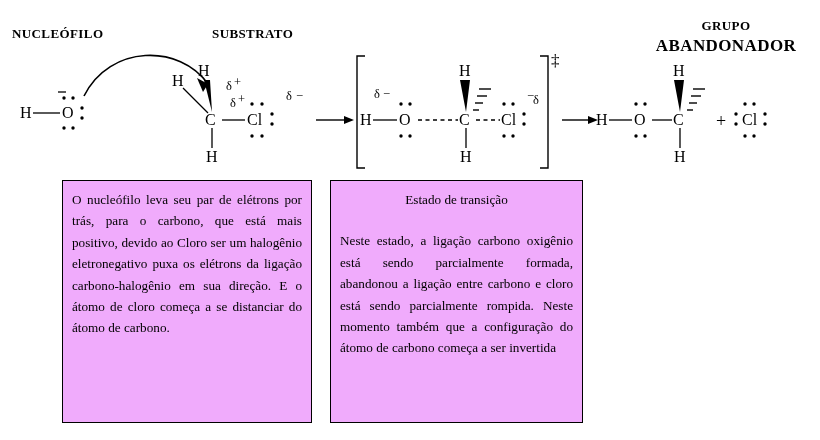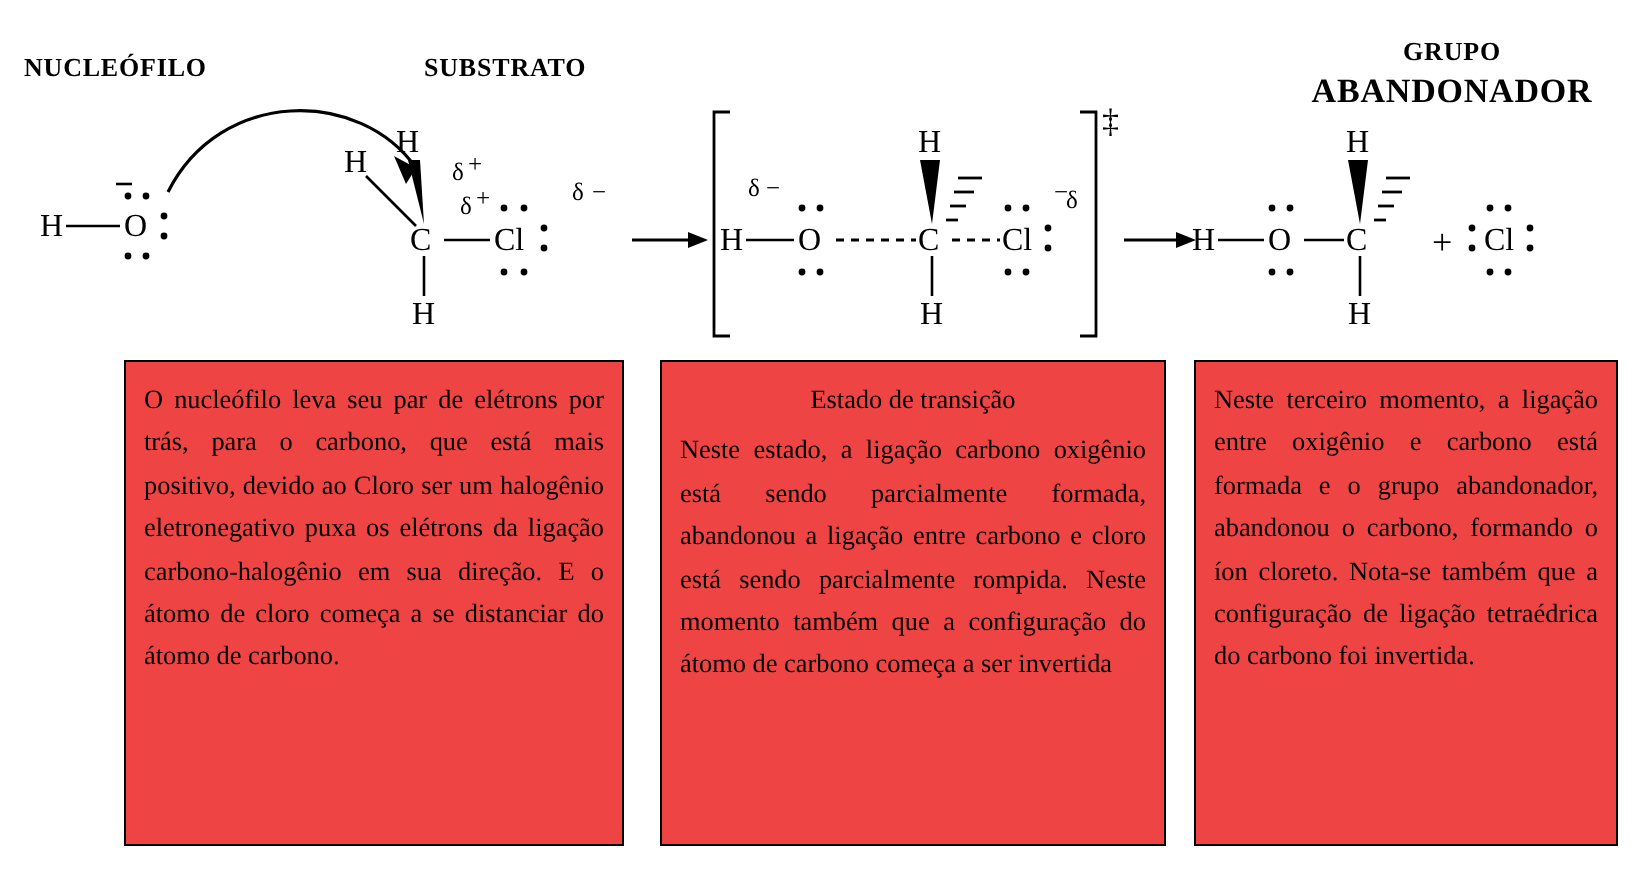--- a/index.html
+++ b/index.html
@@ -29,36 +29,36 @@
     white-space: nowrap;
   }
   #hdr-nucleofilo { left: 12px; top: 26px; }
   #hdr-substrato  { left: 212px; top: 26px; }
   #hdr-grupo      { left: 726px; top: 18px; text-align: center; transform: translateX(-50%); font-family: Liberation Serif, serif; }
   #hdr-grupo-2    { left: 726px; top: 36px; text-align: center; transform: translateX(-50%); font-size: 17px; }
 
   .box {
     position: absolute;
     border: 1.5px solid #000;
-    background: #ef4444;
+    background: #f0abfc;
     box-sizing: border-box;
     padding: 8px 9px 6px 9px;
   }
   .box p {
     margin: 0;
     font-family: "Liberation Serif", serif;
     font-size: 13.2px;
     line-height: 1.62;
     text-align: justify;
     text-align-last: left;
   }
   .box p.center {
     text-align: left;
     text-align-last: center;
-    margin-bottom: 4px;
+    margin-bottom: 20px;
   }
   #box1 { left: 62px;  top: 180px; width: 250px; height: 243px; }
   #box2 { left: 330px; top: 180px; width: 253px; height: 243px; }
   #box3 { left: 597px; top: 180px; width: 212px; height: 243px; }
 
   svg.art { position: absolute; left: 0; top: 0; width: 820px; height: 440px; pointer-events: none; }
   text.atom {
     font-family: "Liberation Serif", serif;
     font-size: 16px;
     fill: #000;
@@ -242,17 +242,14 @@
 
   <div class="box" id="box1">
     <p>O nucleófilo leva seu par de elétrons por trás, para o carbono, que está mais positivo, devido ao Cloro ser um halogênio eletronegativo puxa os elétrons da ligação carbono-halogênio em sua direção. E o átomo de cloro começa a se distanciar do átomo de carbono.</p>
   </div>
 
   <div class="box" id="box2">
     <p class="center">Estado de transição</p>
     <p>Neste estado, a ligação carbono oxigênio está sendo parcialmente formada, abandonou a ligação entre carbono e cloro está sendo parcialmente rompida. Neste momento também que a configuração do átomo de carbono começa a ser invertida</p>
   </div>
 
-  <div class="box" id="box3">
-    <p>Neste terceiro momento, a ligação entre oxigênio e carbono está formada e o grupo abandonador, abandonou o carbono, formando o íon cloreto. Nota-se também que a configuração de ligação tetraédrica do carbono foi invertida.</p>
-  </div>
 
 </div>
 
 </body></html>

